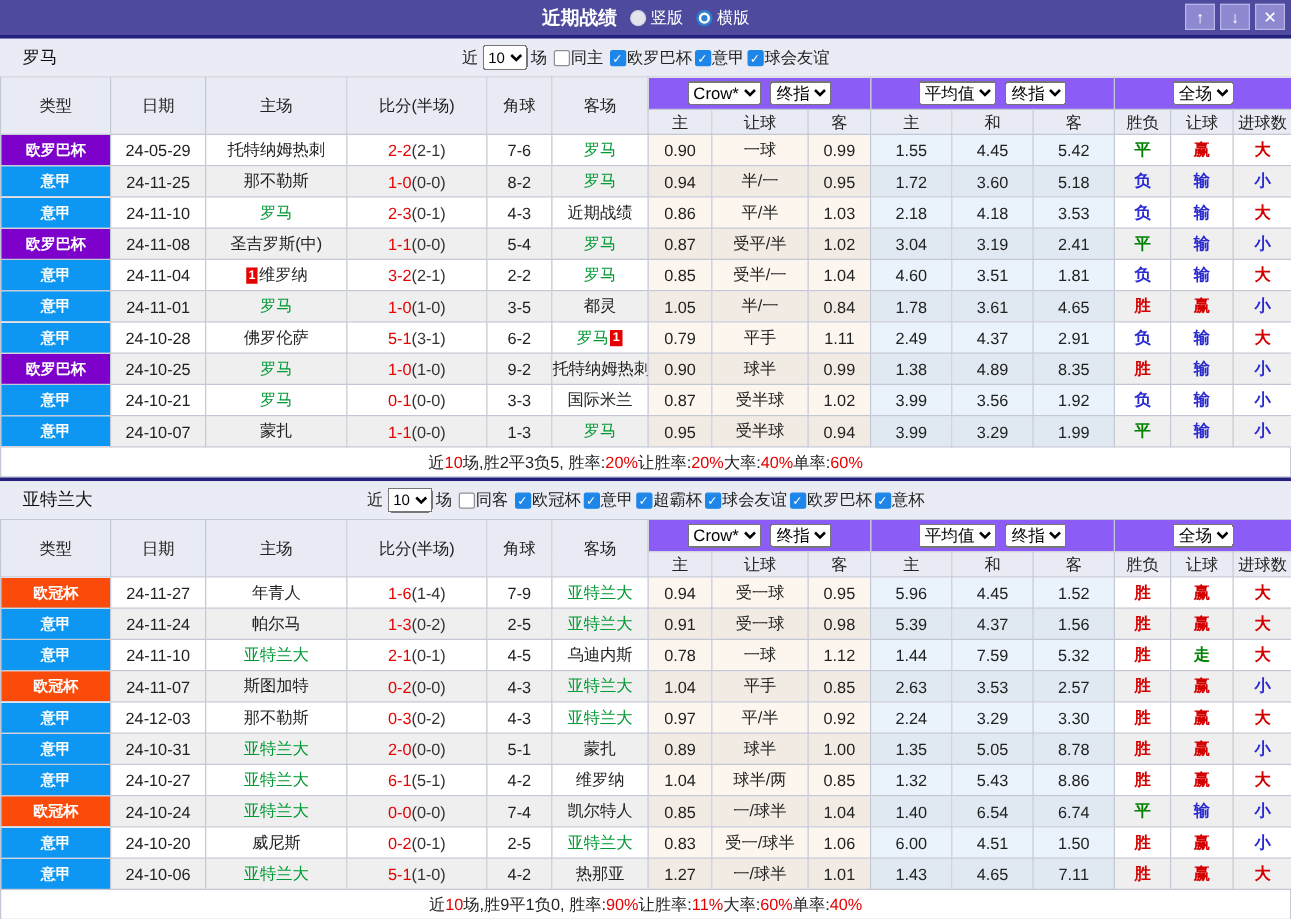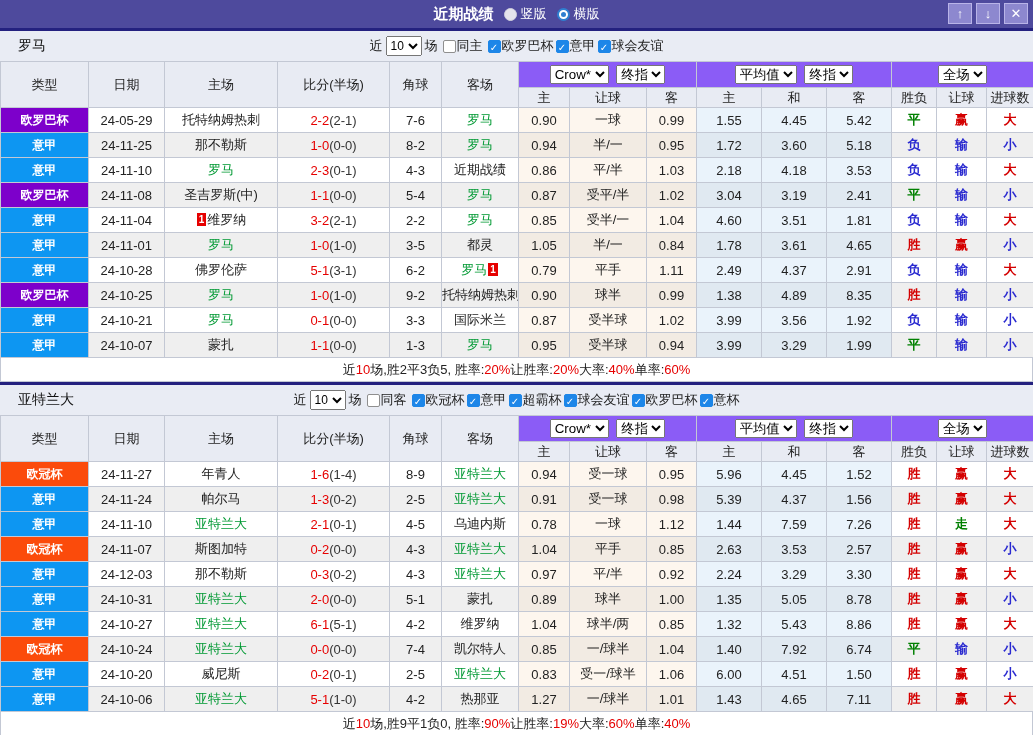--- a/index.html
+++ b/index.html
@@ -431,21 +431,21 @@
           <th>让球</th>
           <th>进球数</th>
         </tr>
       </thead>
       <tbody>
           <tr>
             <td class="type" style="background: rgb(251, 75, 11);">欧冠杯</td>
             <td>24-11-27</td>
             <td class="team">年青人</td>
             <td class="score"><span class="ft">1-6</span><span class="ht">(1-4)</span></td>
-            <td>8-9</td>
+            <td>7-9</td>
             <td class="team hl">亚特兰大</td>
             <td class="odds">0.94</td>
             <td class="odds">受一球</td>
             <td class="odds">0.95</td>
             <td class="avg">5.96</td>
             <td class="avg">4.45</td>
             <td class="avg">1.52</td>
             <td class="res" style="color: rgb(212, 0, 0);">胜</td>
             <td class="res" style="color: rgb(212, 0, 0);">赢</td>
             <td class="res" style="color: rgb(212, 0, 0);">大</td>
@@ -472,21 +472,21 @@
             <td>24-11-10</td>
             <td class="team hl">亚特兰大</td>
             <td class="score"><span class="ft">2-1</span><span class="ht">(0-1)</span></td>
             <td>4-5</td>
             <td class="team">乌迪内斯</td>
             <td class="odds">0.78</td>
             <td class="odds">一球</td>
             <td class="odds">1.12</td>
             <td class="avg">1.44</td>
             <td class="avg">7.59</td>
-            <td class="avg">7.26</td>
+            <td class="avg">5.32</td>
             <td class="res" style="color: rgb(212, 0, 0);">胜</td>
             <td class="res" style="color: rgb(0, 128, 0);">走</td>
             <td class="res" style="color: rgb(212, 0, 0);">大</td>
           </tr>
           <tr class="alt">
             <td class="type" style="background: rgb(251, 75, 11);">欧冠杯</td>
             <td>24-11-07</td>
             <td class="team">斯图加特</td>
             <td class="score"><span class="ft">0-2</span><span class="ht">(0-0)</span></td>
             <td>4-3</td>
@@ -556,21 +556,21 @@
             <td class="type" style="background: rgb(251, 75, 11);">欧冠杯</td>
             <td>24-10-24</td>
             <td class="team hl">亚特兰大</td>
             <td class="score"><span class="ft">0-0</span><span class="ht">(0-0)</span></td>
             <td>7-4</td>
             <td class="team">凯尔特人</td>
             <td class="odds">0.85</td>
             <td class="odds">一/球半</td>
             <td class="odds">1.04</td>
             <td class="avg">1.40</td>
-            <td class="avg">7.92</td>
+            <td class="avg">6.54</td>
             <td class="avg">6.74</td>
             <td class="res" style="color: rgb(0, 128, 0);">平</td>
             <td class="res" style="color: rgb(42, 42, 208);">输</td>
             <td class="res" style="color: rgb(42, 42, 208);">小</td>
           </tr>
           <tr>
             <td class="type" style="background: rgb(13, 150, 242);">意甲</td>
             <td>24-10-20</td>
             <td class="team">威尼斯</td>
             <td class="score"><span class="ft">0-2</span><span class="ht">(0-1)</span></td>
@@ -604,21 +604,21 @@
             <td class="res" style="color: rgb(212, 0, 0);">大</td>
           </tr>
         </tbody>
     </table>
     <div class="summary">
         <span>近</span>
         <span class="red">10</span>
         <span>场,胜9平1负0, 胜率:</span>
         <span class="red">90%</span>
         <span> 让胜率:</span>
-        <span class="red">19%</span>
+        <span class="red">11%</span>
         <span> 大率:</span>
         <span class="red">60%</span>
         <span> 单率:</span>
         <span class="red">40%</span>
       </div>
   </div>
 
 </div>
 
 </body></html>

